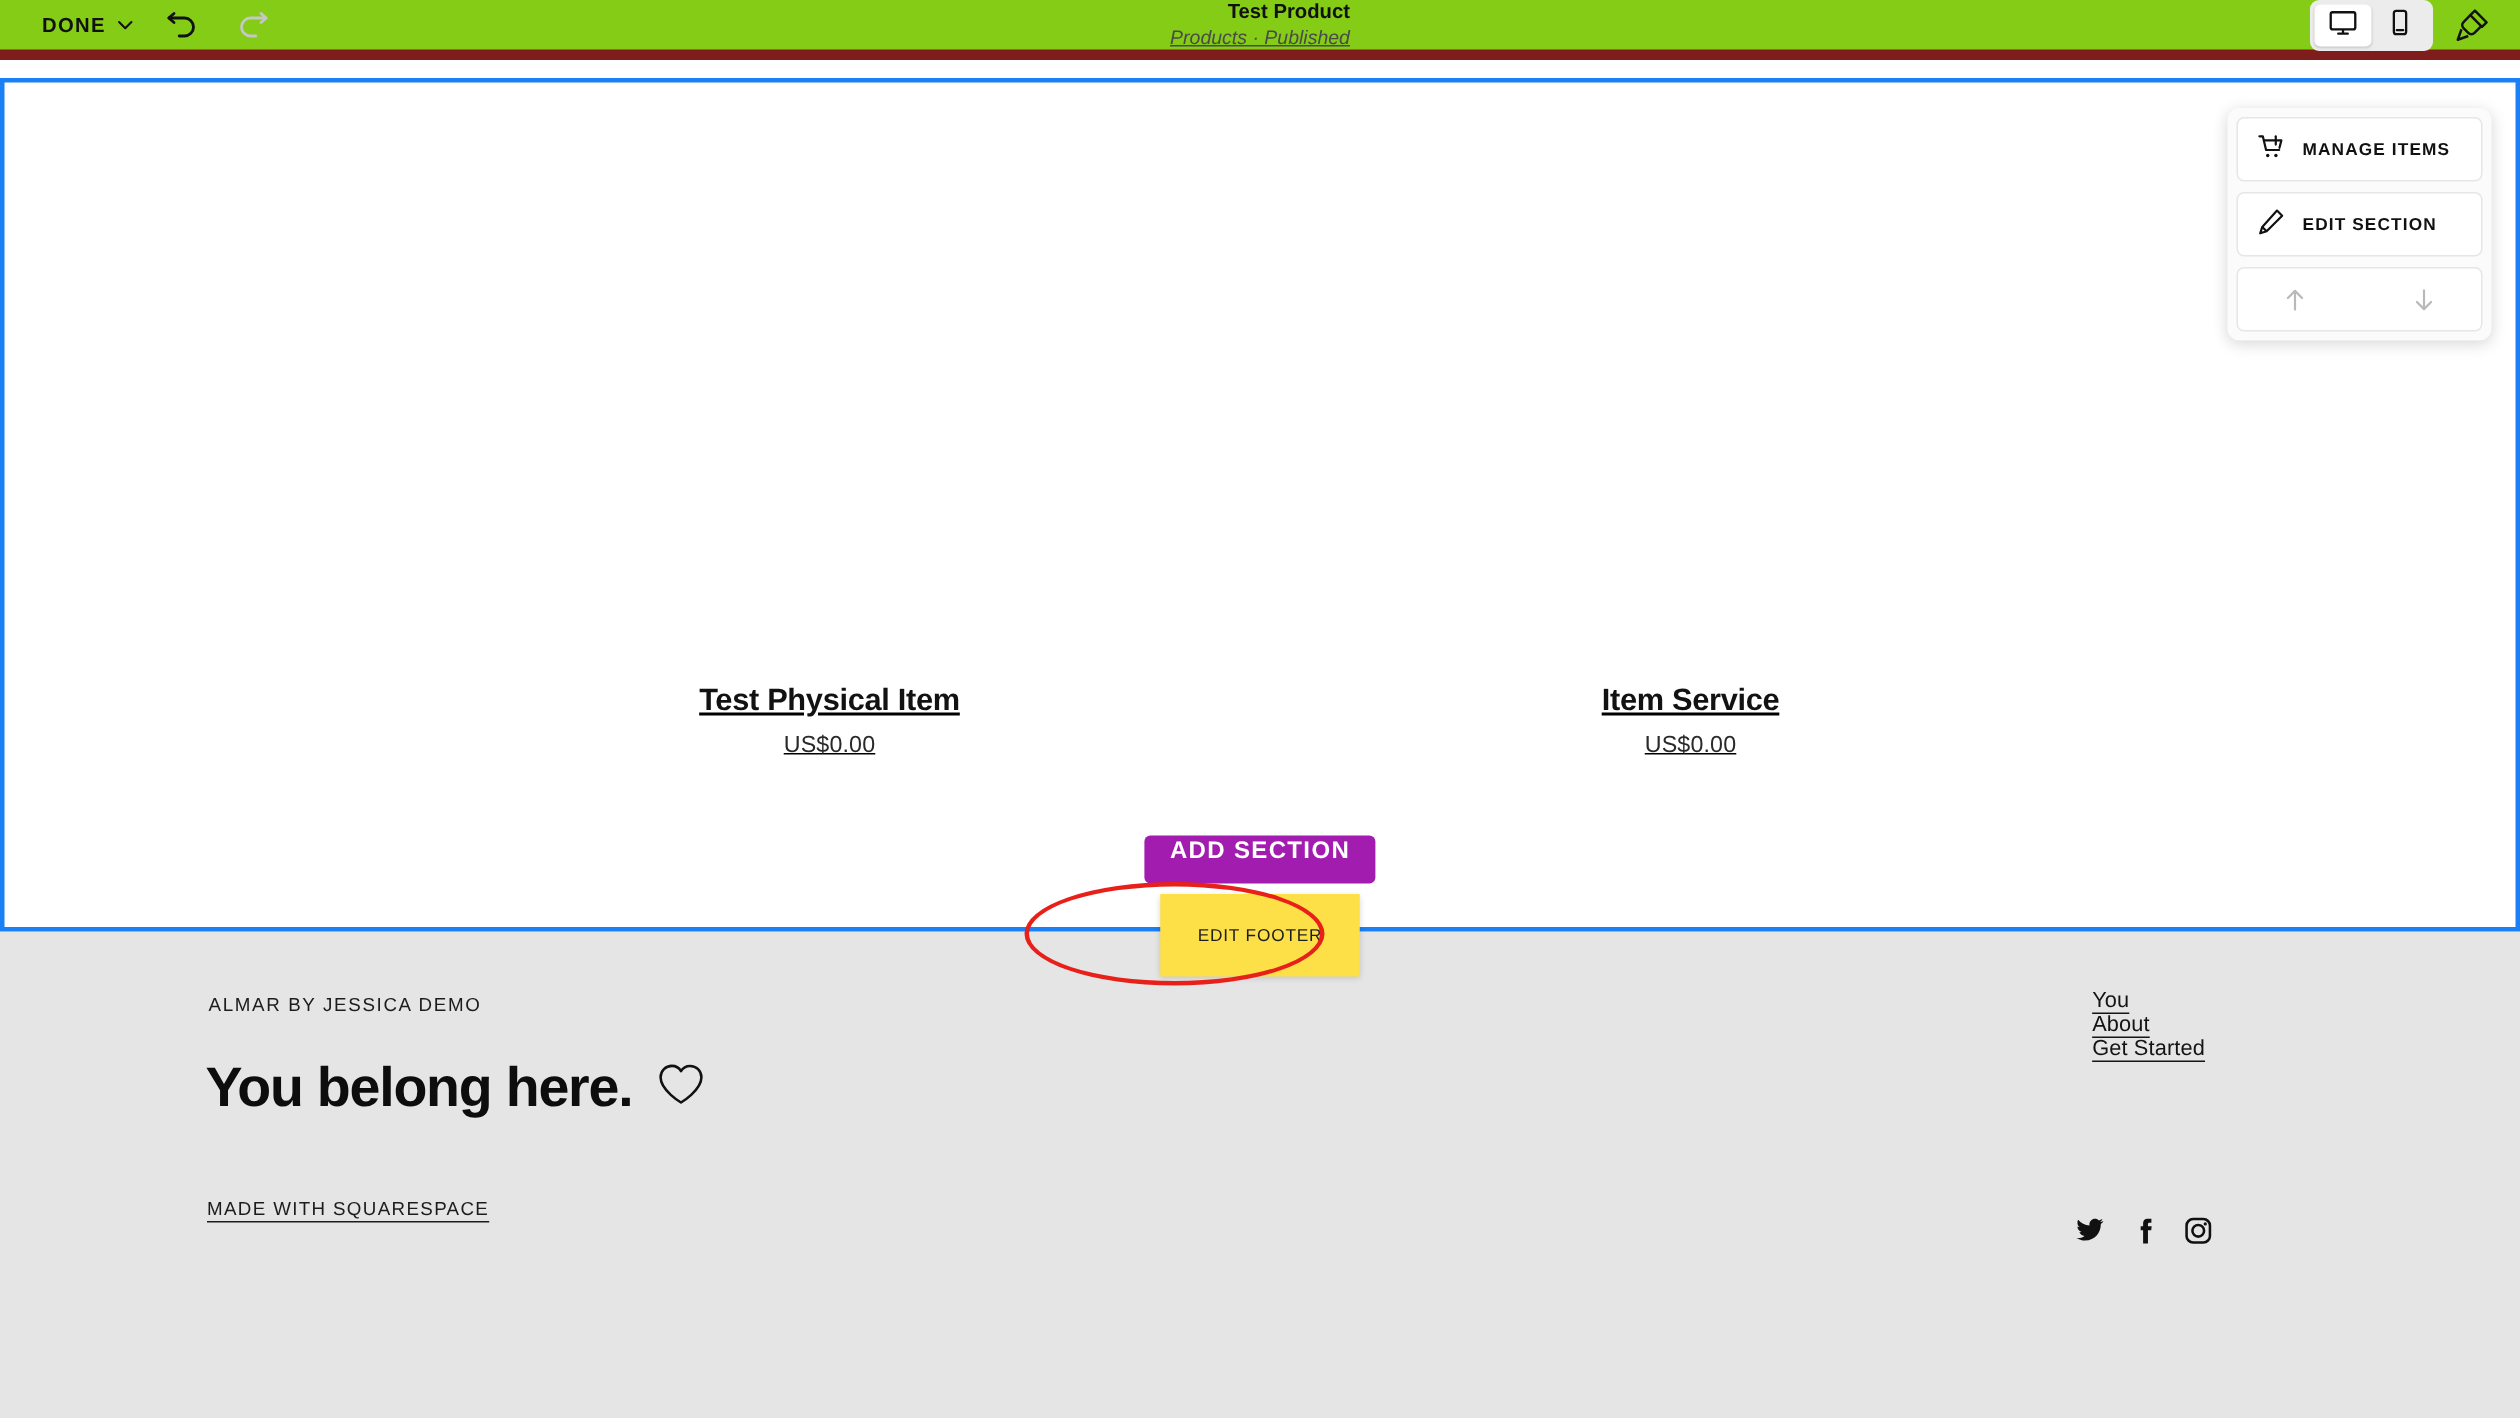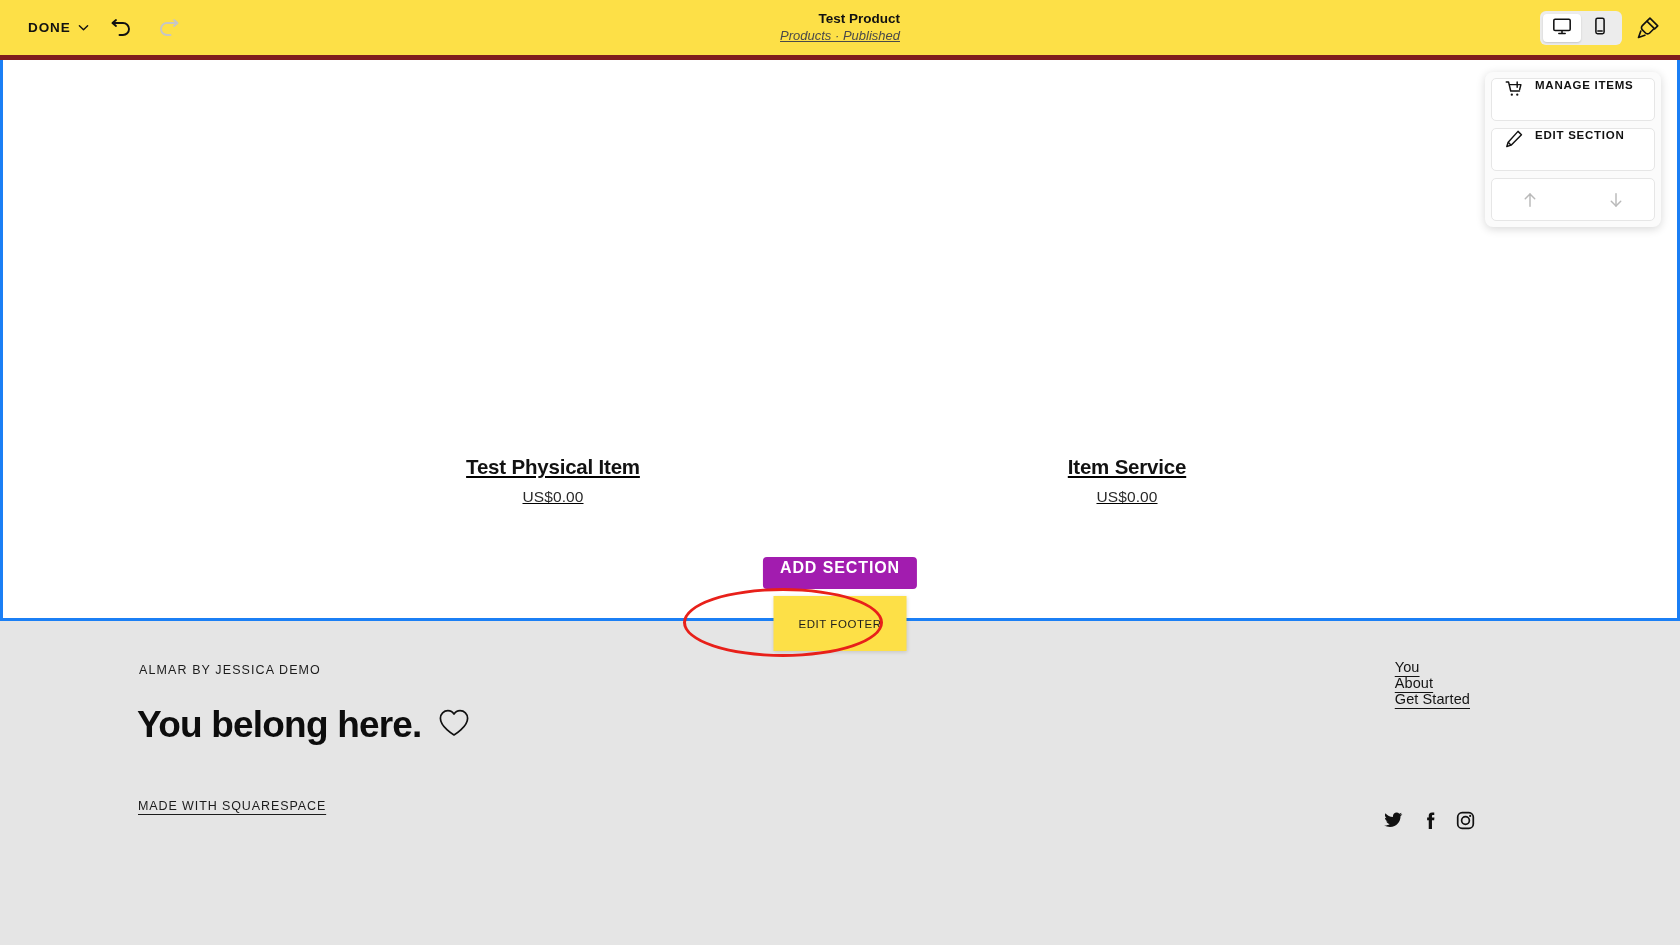--- a/index.html
+++ b/index.html
@@ -7,23 +7,23 @@
     width: 1680px; height: 945px;
     font-family: "Liberation Sans", sans-serif;
     background: #ffffff;
     overflow: hidden;
   }
   #app { position: relative; width: 1680px; height: 945px; }
 
   
   .editor-bar {
     position: absolute; top: 0; left: 0;
-    width: 1680px; height: 60px;
-    background: #fde047;
-    border-bottom: 5px solid #7f1d1d;
+    width: 1680px; height: 40px;
+    background: #84cc16;
+    border-bottom: 7px solid #7f1d1d;
     display: flex; align-items: center;
     z-index: 60;
   }
   .bar-left { display: flex; align-items: center; padding-left: 20px; gap: 4px; }
   .done-btn {
     display: flex; align-items: center; gap: 7px;
     font-size: 13.5px; font-weight: 700; letter-spacing: .9px;
     color: #111; padding: 6px 8px; cursor: pointer; background: none; border: none;
     font-family: "Liberation Sans", sans-serif;
   }
@@ -98,21 +98,21 @@
     border-radius: 8px;
     padding: 6px;
     box-shadow: 0 2px 10px rgba(0,0,0,.16);
     z-index: 40;
   }
   .tb-btn {
     width: 100%; height: 43px;
     background: #ffffff;
     border: 1px solid #e6e6e6;
     border-radius: 5px;
-    display: flex; gap: 11px;
+    display: flex; align-items: center; gap: 11px;
     padding: 0 12px;
     margin-bottom: 7px;
     cursor: pointer;
     font-family: "Liberation Sans", sans-serif;
   }
   .tb-btn:last-child { margin-bottom: 0; }
   .tb-label {
     font-size: 11.5px; font-weight: 700; letter-spacing: .75px; color: #111;
     white-space: nowrap;
   }

